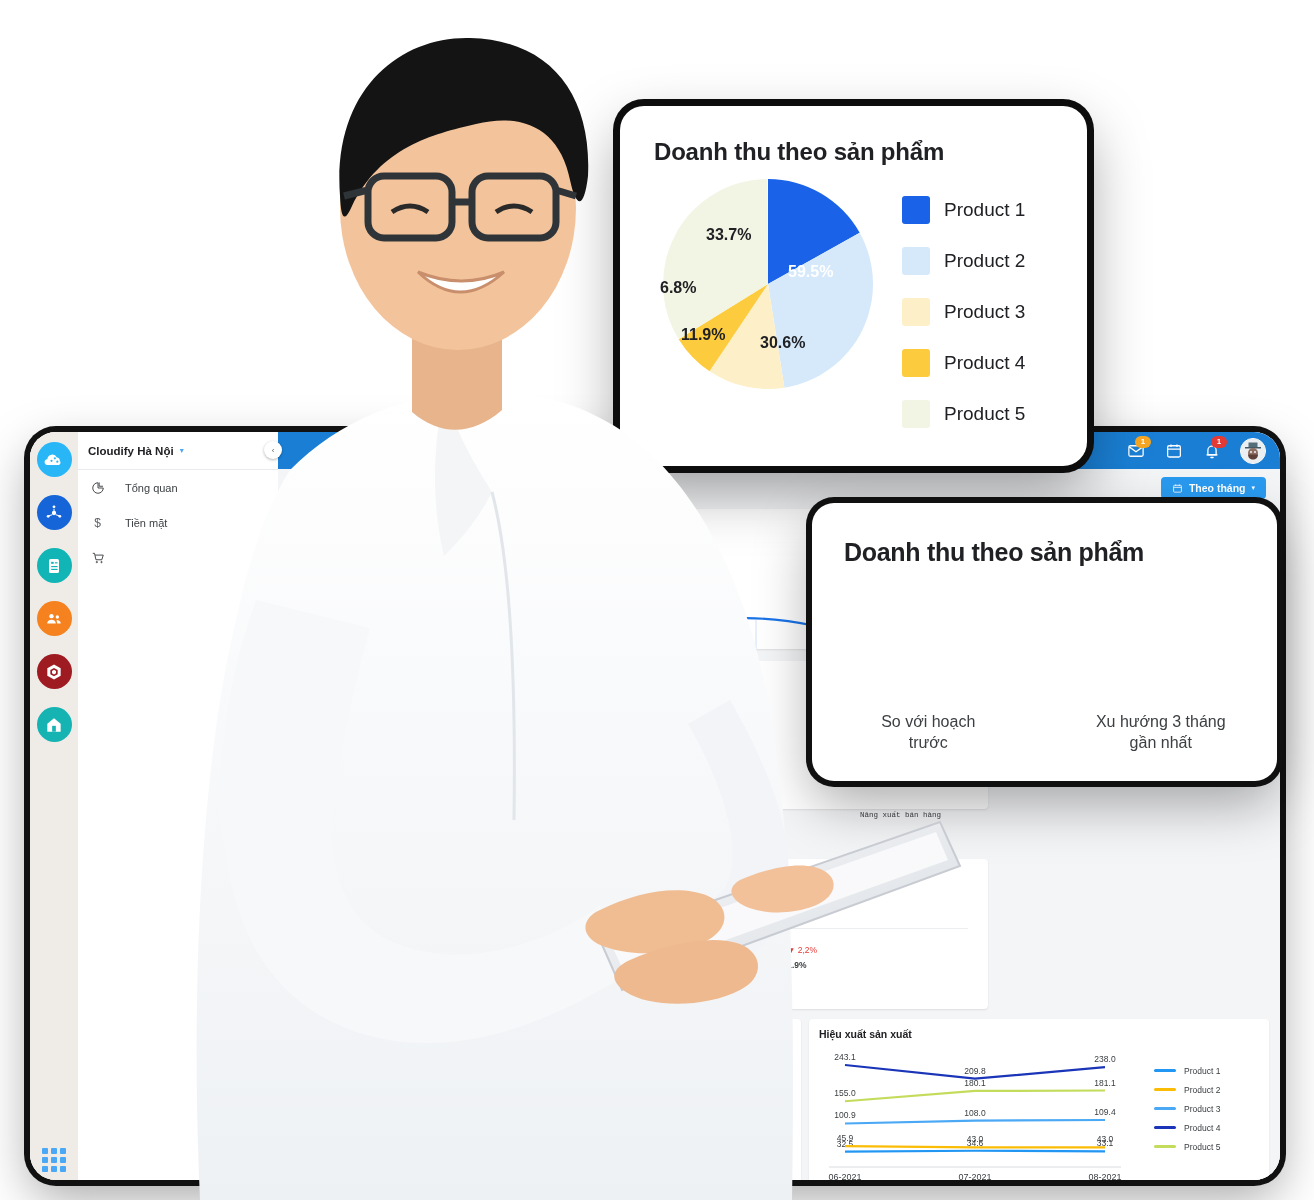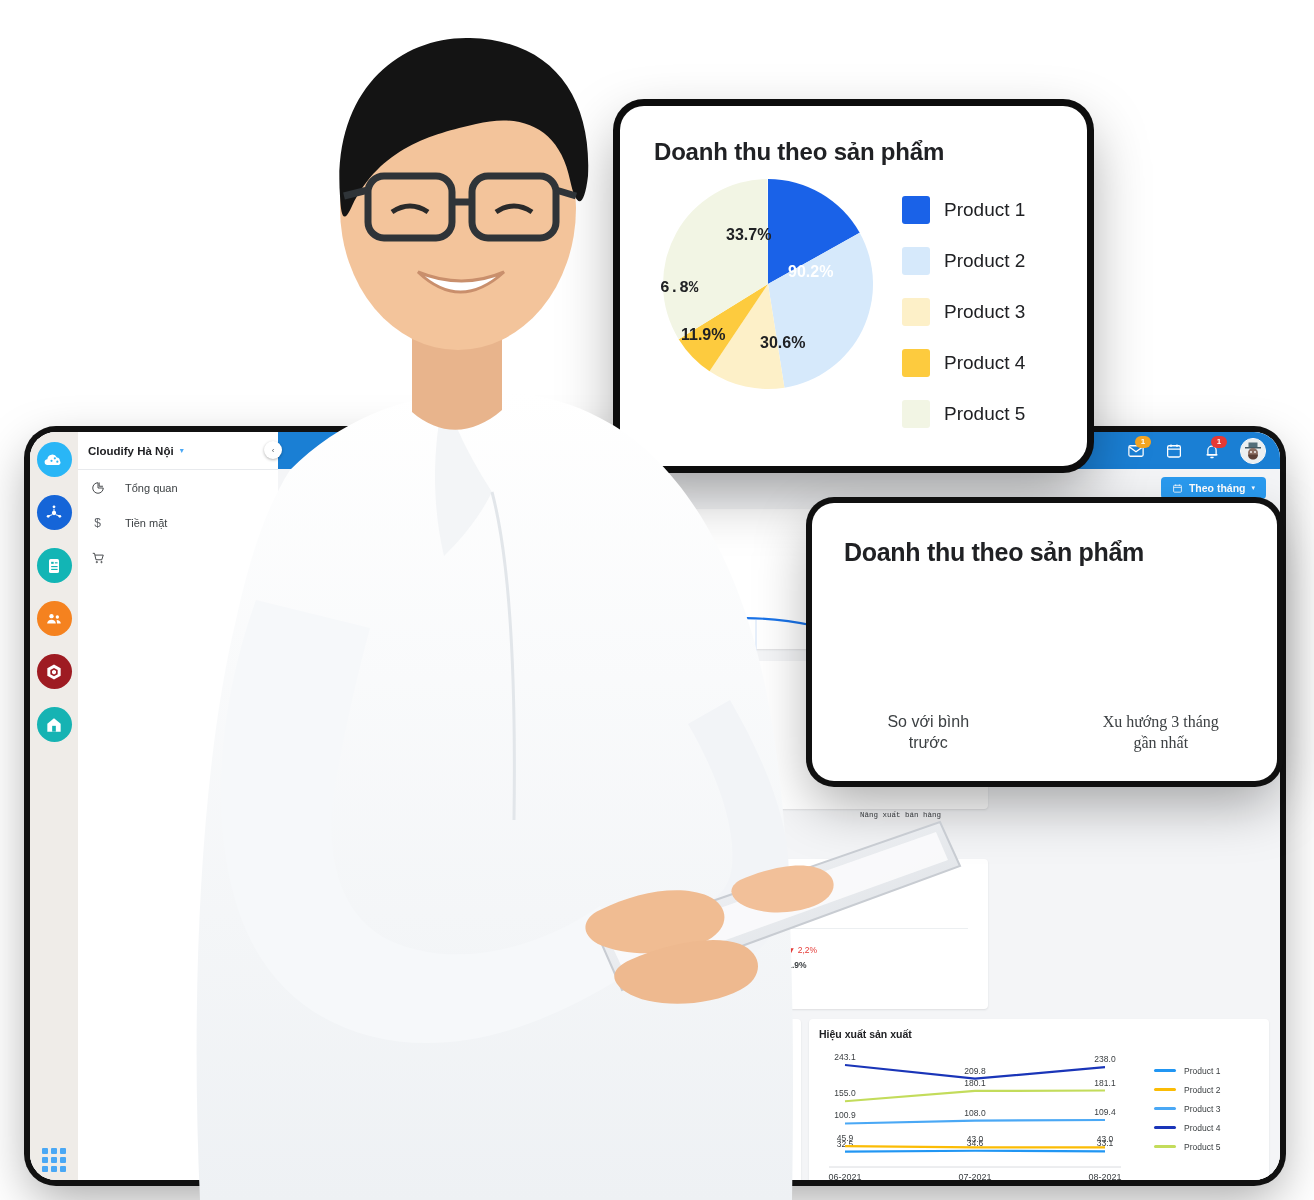--- a/index.html
+++ b/index.html
@@ -430,25 +430,25 @@
   <div id="pie-title">Doanh thu theo sản phẩm</div>
   <div id="pie-body">
     <div id="pie-graphic">
       <svg id="pie-svg" width="240" height="215" viewBox="0 0 240 215">
           <path d="M120 108 L120 3 A105 105 0 0 1 211.6925577550416 56.8387367988401 Z" fill="#1a62e8"></path>
           <path d="M120 108 L211.6925577550416 56.8387367988401 A105 105 0 0 1 136.42561882922425 211.70727576248947 Z" fill="#d6e9fb"></path>
           <path d="M120 108 L136.42561882922425 211.70727576248947 A105 105 0 0 1 61.528060268740255 195.21256941556032 Z" fill="#fdf0c8"></path>
           <path d="M120 108 L61.528060268740255 195.21256941556032 A105 105 0 0 1 30.645579411557364 163.14333614593608 Z" fill="#fdcb3e"></path>
           <path d="M120 108 L30.645579411557364 163.14333614593608 A105 105 0 0 1 119.34026988361624 3.0020726101056 Z" fill="#f2f5e4"></path>
         </svg>
-      <div class="pie-lbl" style="left:58px;top:50px;margin-left:20px;">33.7%</div>
-      <div class="pie-lbl" style="left:140px;top:87px;color:#fff;">90.2%</div>
+      <div class="pie-lbl" style="left:58px;top:50px;">33.7%</div>
+      <div class="pie-lbl" style="left:140px;top:87px;color:#fff;">59.5%</div>
       <div class="pie-lbl" style="left:112px;top:158px;">30.6%</div>
       <div class="pie-lbl" style="left:33px;top:150px;">11.9%</div>
-      <div class="pie-lbl" style="left:12px;top:103px;font-family:Liberation Mono, monospace;">6.8%</div>
+      <div class="pie-lbl" style="left:12px;top:103px;">6.8%</div>
     </div>
     <div id="pie-legend">
         <div class="lg-row">
           <span class="lg-sw" style="background: rgb(26, 98, 232);"></span>
           <span class="lg-tx">Product 1</span>
         </div>
         <div class="lg-row">
           <span class="lg-sw" style="background: rgb(214, 233, 251);"></span>
           <span class="lg-tx">Product 2</span>
         </div>
@@ -464,23 +464,23 @@
           <span class="lg-sw" style="background: rgb(242, 245, 228);"></span>
           <span class="lg-tx">Product 5</span>
         </div>
       </div>
   </div>
 </div>
 
 <div id="rev-card">
   <div id="rev-title">Doanh thu theo sản phẩm</div>
   <div id="rev-foot">
-    <div class="rev-cap" style="white-space:pre-line;">So với bình
+    <div class="rev-cap" style="white-space:pre-line;">So với hoạch
 trước</div>
-    <div class="rev-cap" style="white-space:pre-line;font-family:Liberation Serif, serif;">Xu hướng 3 tháng
+    <div class="rev-cap" style="white-space:pre-line;">Xu hướng 3 tháng
 gần nhất</div>
   </div>
 </div>
 
 <svg id="person" viewBox="0 0 940 1200">
   <defs>
     <linearGradient id="shirtG" x1="0" y1="0" x2="0" y2="1">
       <stop offset="0" stop-color="#ffffff"></stop>
         <stop offset="1" stop-color="#eef1f4"></stop>
     </linearGradient>

